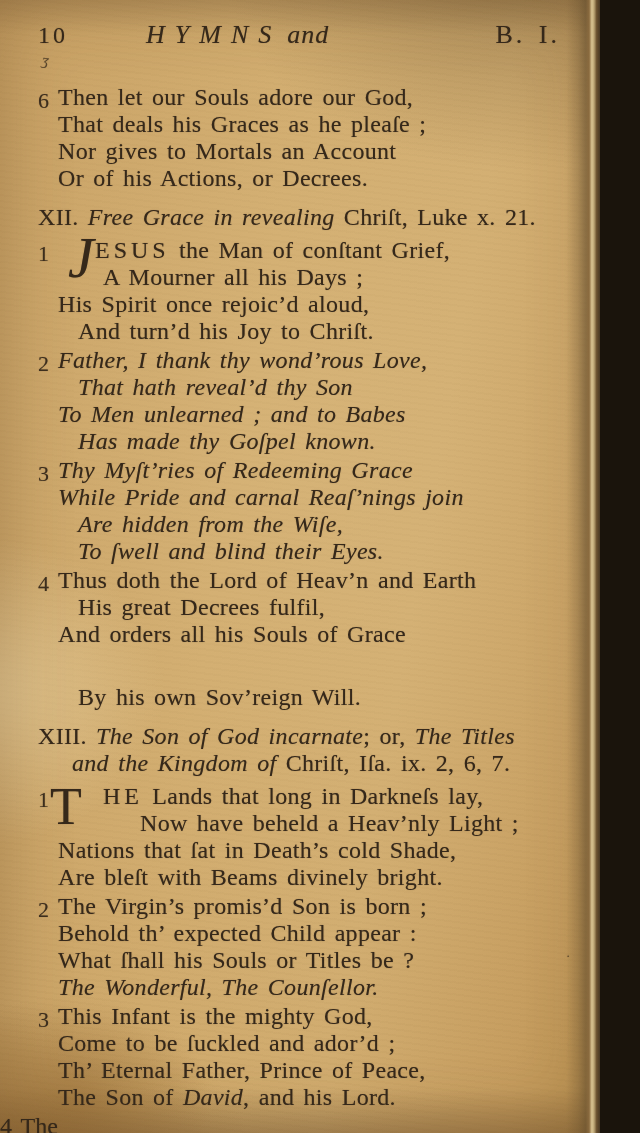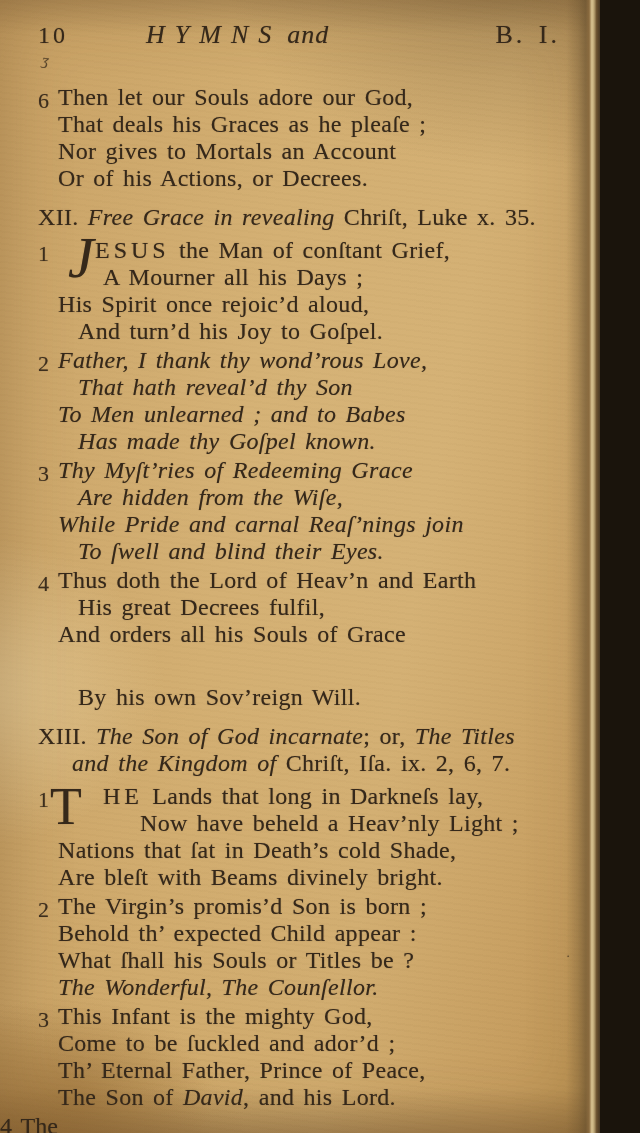--- a/index.html
+++ b/index.html
@@ -76,42 +76,42 @@
 
   <div class="text">
       <div class="stanza" style="margin-top: 30px;">
         <span class="num">6</span>
         <div class="line"><span>Then let our Souls adore our God,</span></div>
         <div class="line"><span>That deals his Graces as he pleaſe ;</span></div>
         <div class="line"><span>Nor gives to Mortals an Account</span></div>
         <div class="line"><span>Or of his Actions, or Decrees.</span></div>
       </div>
       <div class="heading" style="margin-top: 12px;">
-        <div class="line"><span>XII. </span><span class="it">Free Grace in revealing </span><span>Chriſt, Luke x. 35.</span></div>
+        <div class="line"><span>XII. </span><span class="it">Free Grace in revealing </span><span>Chriſt, Luke x. 21.</span></div>
       </div>
       <div class="stanza" style="margin-top: 6px;">
         <span class="num">1</span>
         <span class="dropcap dc-j">J</span>
         <div class="line" style="padding-left: 37px;"><span class="spaced">ESUS</span><span> the Man of conſtant Grief,</span></div>
         <div class="line" style="padding-left: 45px;"><span>A Mourner all his Days ;</span></div>
         <div class="line"><span>His Spirit once rejoic’d aloud,</span></div>
-        <div class="line" style="padding-left: 20px;"><span>And turn’d his Joy to Goſpel.</span></div>
+        <div class="line" style="padding-left: 20px;"><span>And turn’d his Joy to Chriſt.</span></div>
       </div>
       <div class="stanza it" style="margin-top: 2px;">
         <span class="num">2</span>
         <div class="line"><span>Father, I thank thy wond’rous Love,</span></div>
         <div class="line" style="padding-left: 20px;"><span>That hath reveal’d thy Son</span></div>
         <div class="line"><span>To Men unlearned ; and to Babes</span></div>
         <div class="line" style="padding-left: 20px;"><span>Has made thy Goſpel known.</span></div>
       </div>
       <div class="stanza it" style="margin-top: 2px;">
         <span class="num">3</span>
         <div class="line"><span>Thy Myſt’ries of Redeeming Grace</span></div>
+        <div class="line"><span>While Pride and carnal Reaſ’nings join</span></div>
         <div class="line" style="padding-left: 20px;"><span>Are hidden from the Wiſe,</span></div>
-        <div class="line"><span>While Pride and carnal Reaſ’nings join</span></div>
         <div class="line" style="padding-left: 20px;"><span>To ſwell and blind their Eyes.</span></div>
       </div>
       <div class="stanza" style="margin-top: 2px;">
         <span class="num">4</span>
         <div class="line"><span>Thus doth the Lord of Heav’n and Earth</span></div>
         <div class="line" style="padding-left: 20px;"><span>His great Decrees fulfil,</span></div>
         <div class="line"><span>And orders all his Souls of Grace</span></div>
         <div class="line" style="padding-left: 20px; margin-top: 36px;"><span>By his own Sov’reign Will.</span></div>
       </div>
       <div class="heading" style="margin-top: 12px;">

